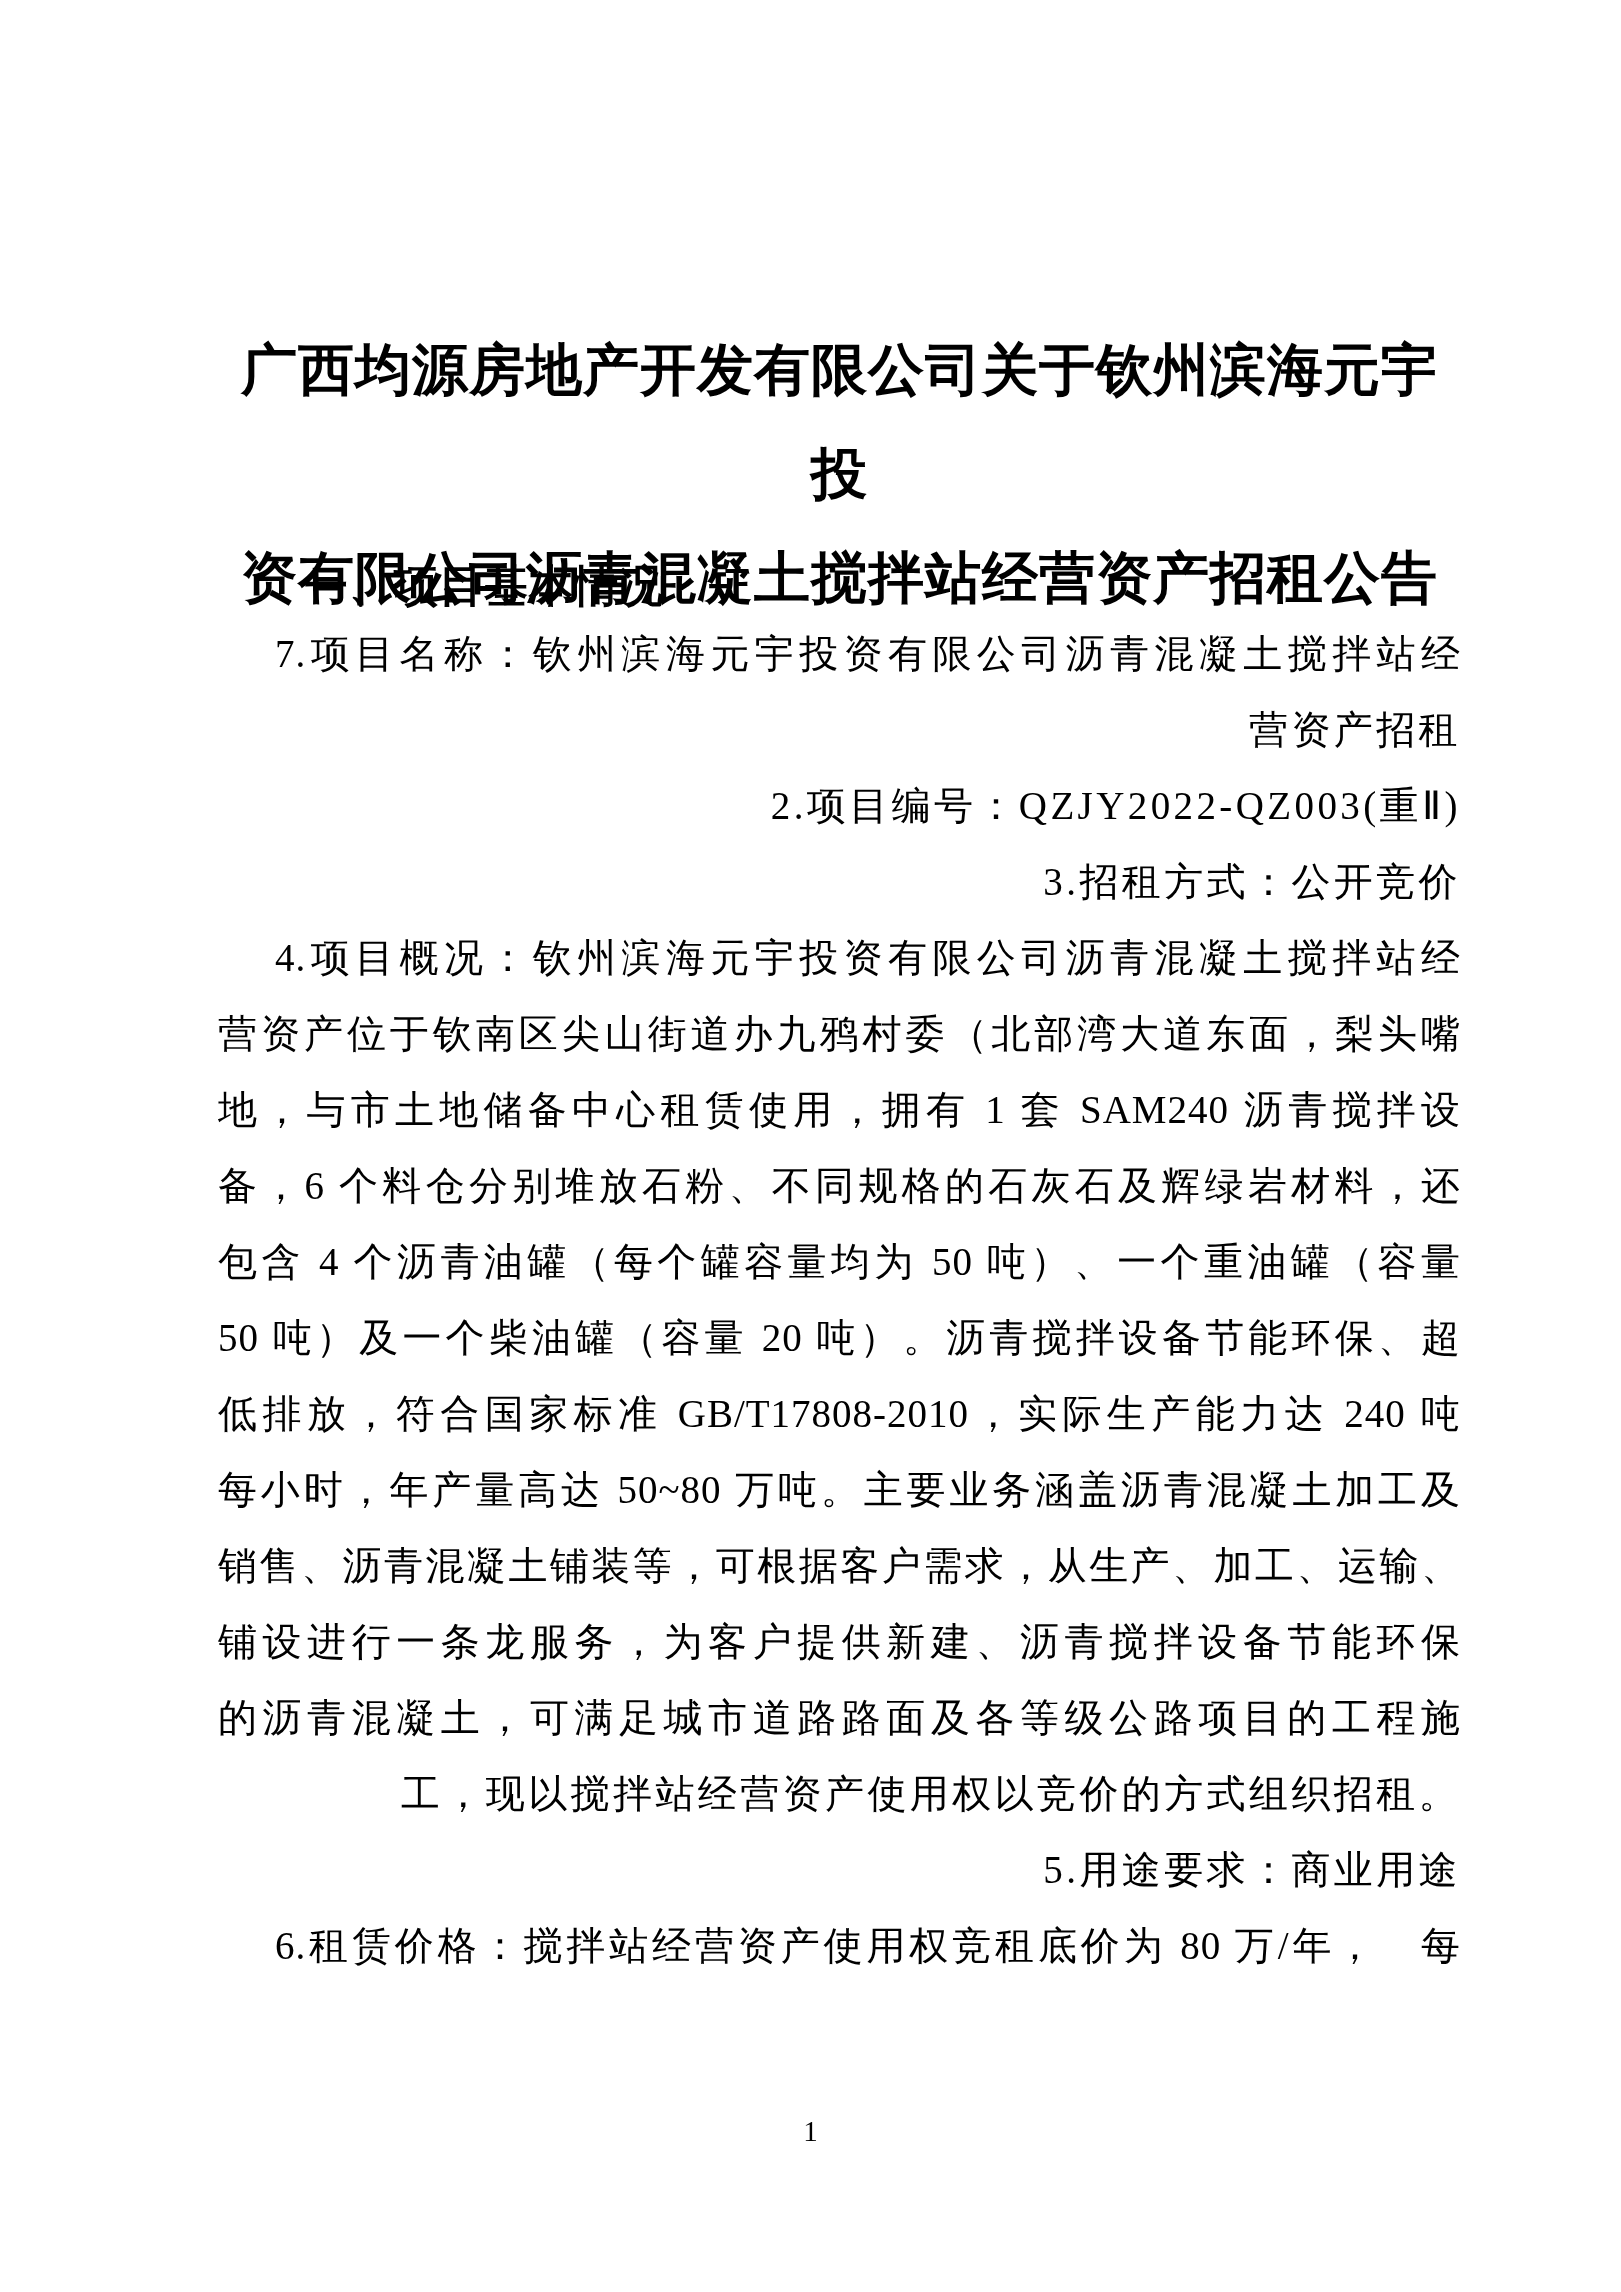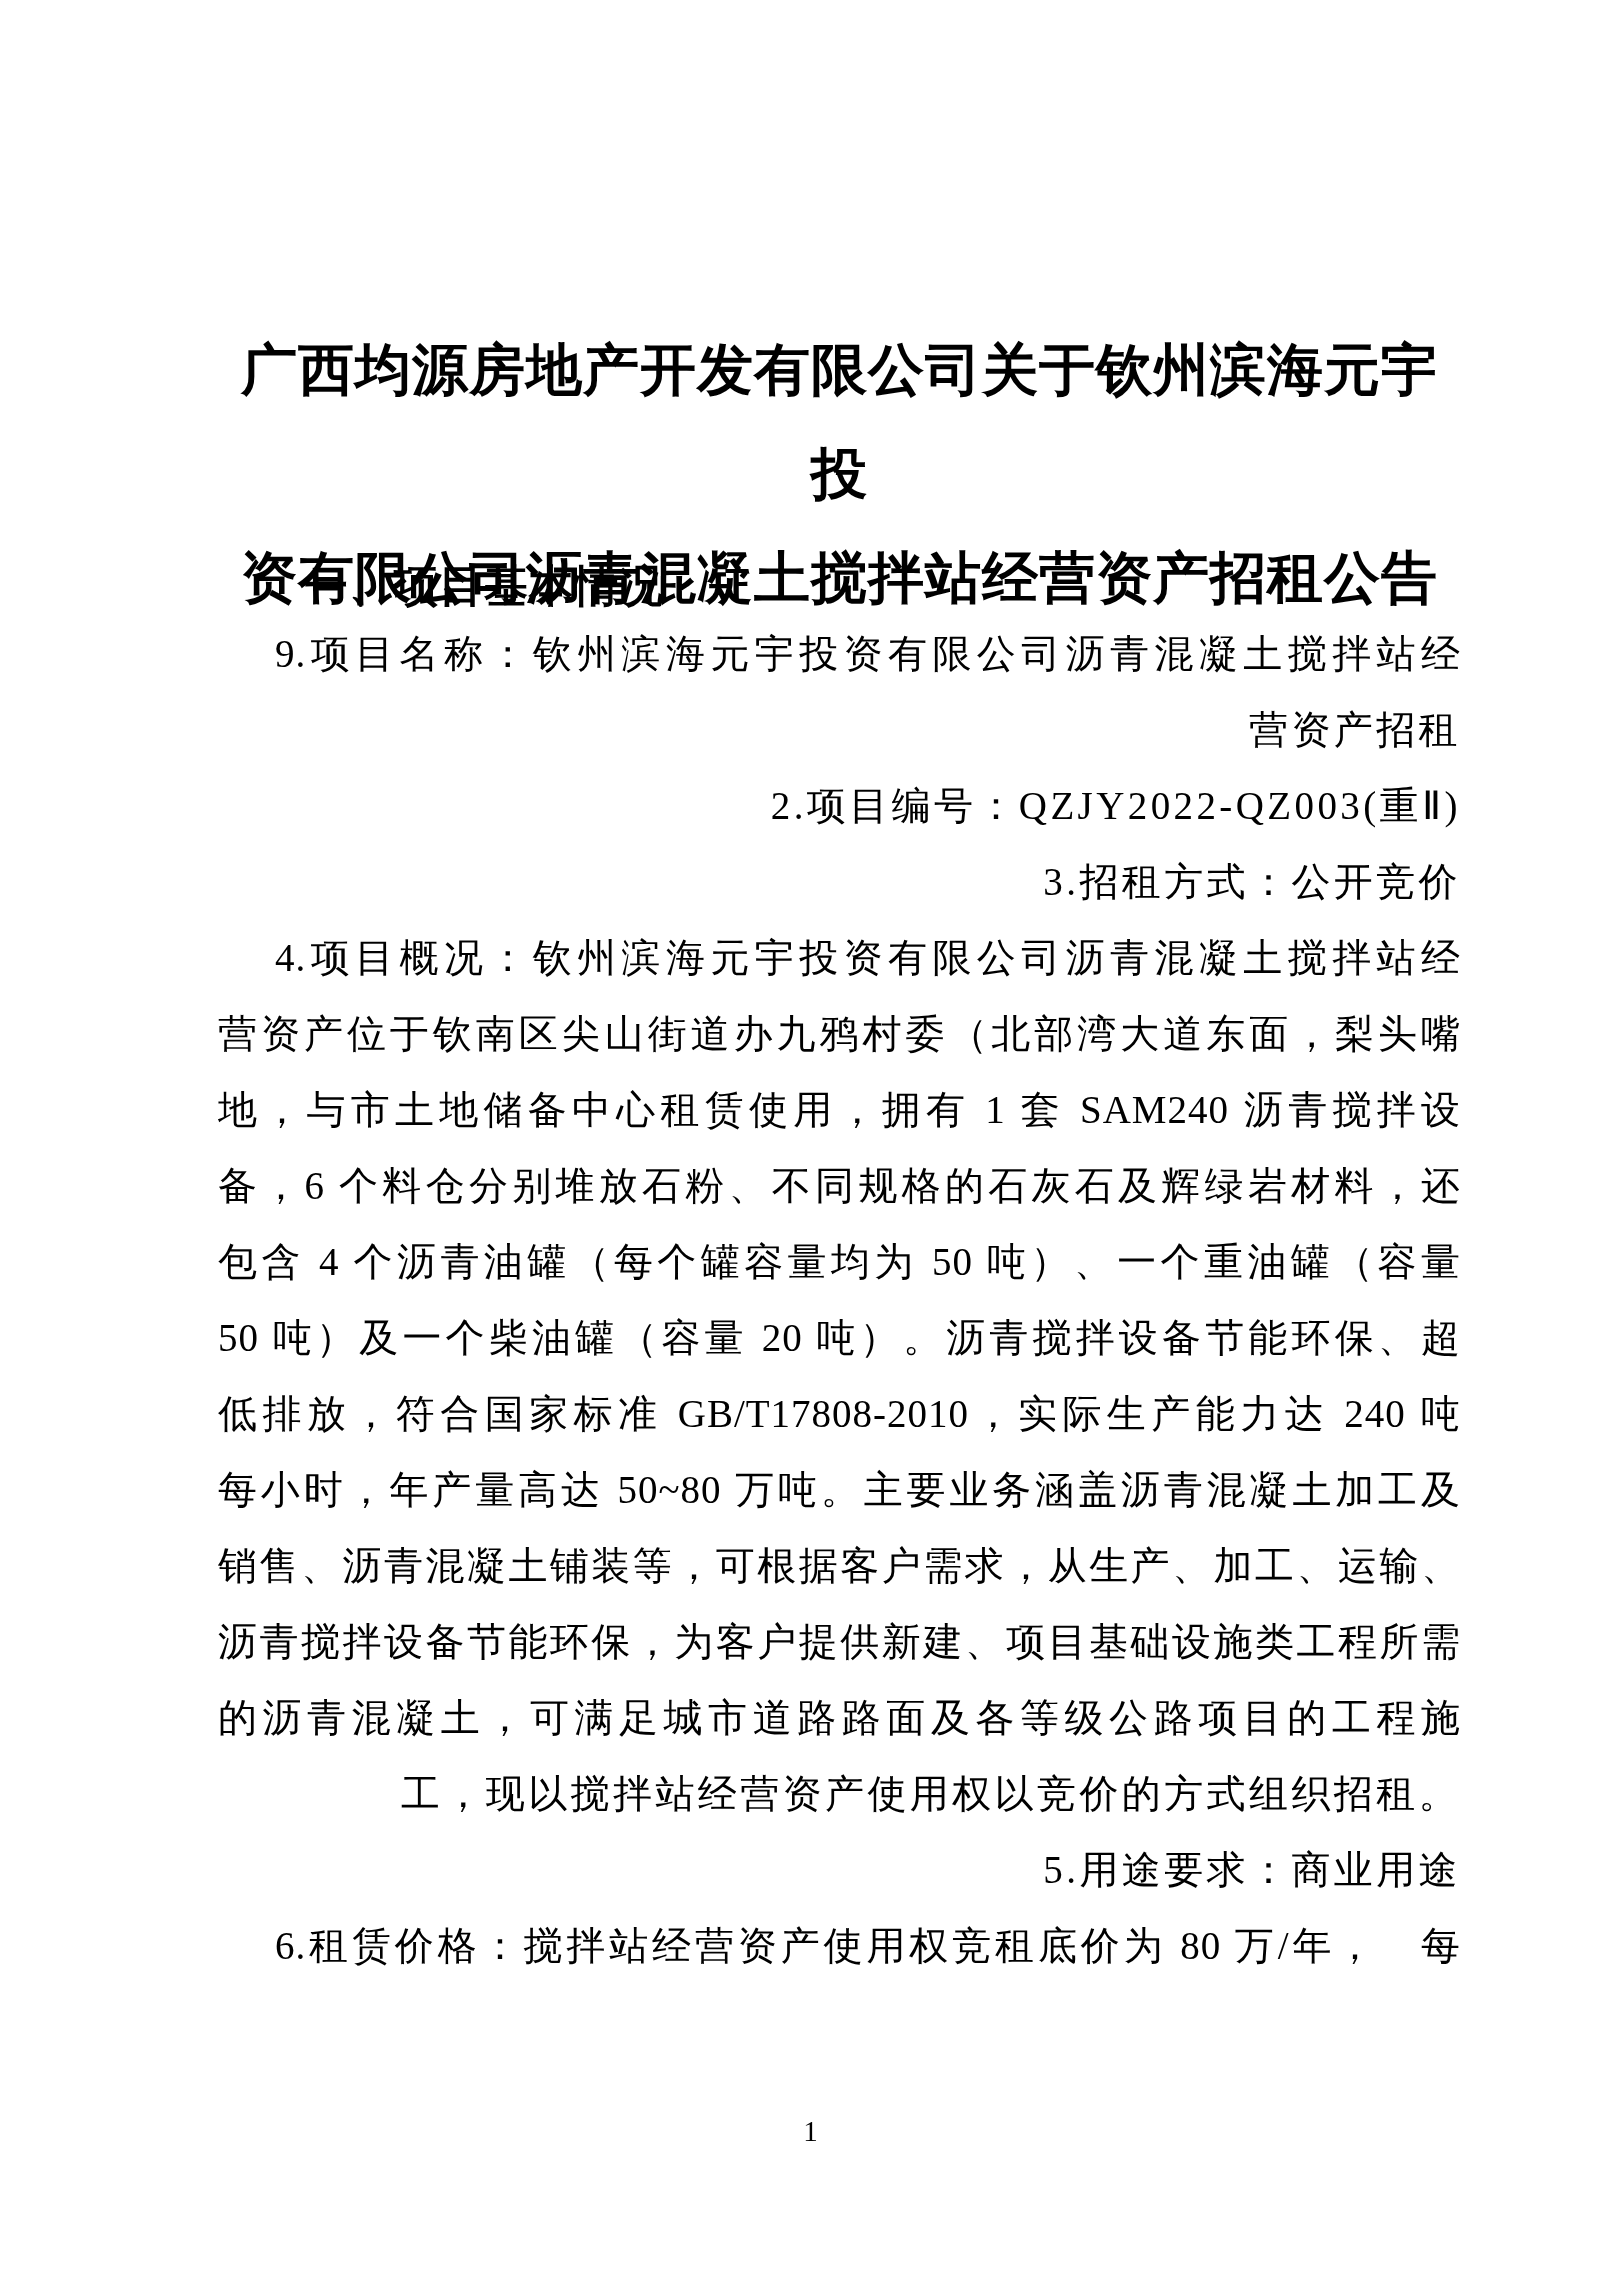--- a/index.html
+++ b/index.html
@@ -84,34 +84,34 @@
 <body>
 
 <div class="page">
   <div class="content">
     <h1 class="doc-title">
       <div>广西均源房地产开发有限公司关于钦州滨海元宇投</div>
       <div>资有限公司沥青混凝土搅拌站经营资产招租公告</div>
     </h1>
     <div class="section-heading">一、项目基本情况</div>
     <div class="body-block">
-        <div class="line fill indent">9.项目名称：钦州滨海元宇投资有限公司沥青混凝土搅拌站经</div>
+        <div class="line fill indent">7.项目名称：钦州滨海元宇投资有限公司沥青混凝土搅拌站经</div>
         <div class="line">营资产招租</div>
         <div class="line indent">2.项目编号：QZJY2022-QZ003(重Ⅱ)</div>
         <div class="line indent">3.招租方式：公开竞价</div>
         <div class="line fill indent">4.项目概况：钦州滨海元宇投资有限公司沥青混凝土搅拌站经</div>
         <div class="line fill">营资产位于钦南区尖山街道办九鸦村委（北部湾大道东面，梨头嘴</div>
         <div class="line fill">地，与市土地储备中心租赁使用，拥有 1 套 SAM240 沥青搅拌设</div>
         <div class="line fill">备，6 个料仓分别堆放石粉、不同规格的石灰石及辉绿岩材料，还</div>
         <div class="line fill">包含 4 个沥青油罐（每个罐容量均为 50 吨）、一个重油罐（容量</div>
         <div class="line fill">50 吨）及一个柴油罐（容量 20 吨）。沥青搅拌设备节能环保、超</div>
         <div class="line fill">低排放，符合国家标准 GB/T17808-2010，实际生产能力达 240 吨</div>
         <div class="line fill">每小时，年产量高达 50~80 万吨。主要业务涵盖沥青混凝土加工及</div>
         <div class="line fill">销售、沥青混凝土铺装等，可根据客户需求，从生产、加工、运输、</div>
-        <div class="line fill">沥青搅拌设备节能环保，为客户提供新建、项目基础设施类工程所需</div>
+        <div class="line fill">铺设进行一条龙服务，为客户提供新建、沥青搅拌设备节能环保</div>
         <div class="line fill">的沥青混凝土，可满足城市道路路面及各等级公路项目的工程施</div>
         <div class="line">工，现以搅拌站经营资产使用权以竞价的方式组织招租。</div>
         <div class="line indent">5.用途要求：商业用途</div>
         <div class="line fill indent">6.租赁价格：搅拌站经营资产使用权竞租底价为 80 万/年，　每</div>
       </div>
   </div>
   <div class="page-number">1</div>
 </div>
 
 

